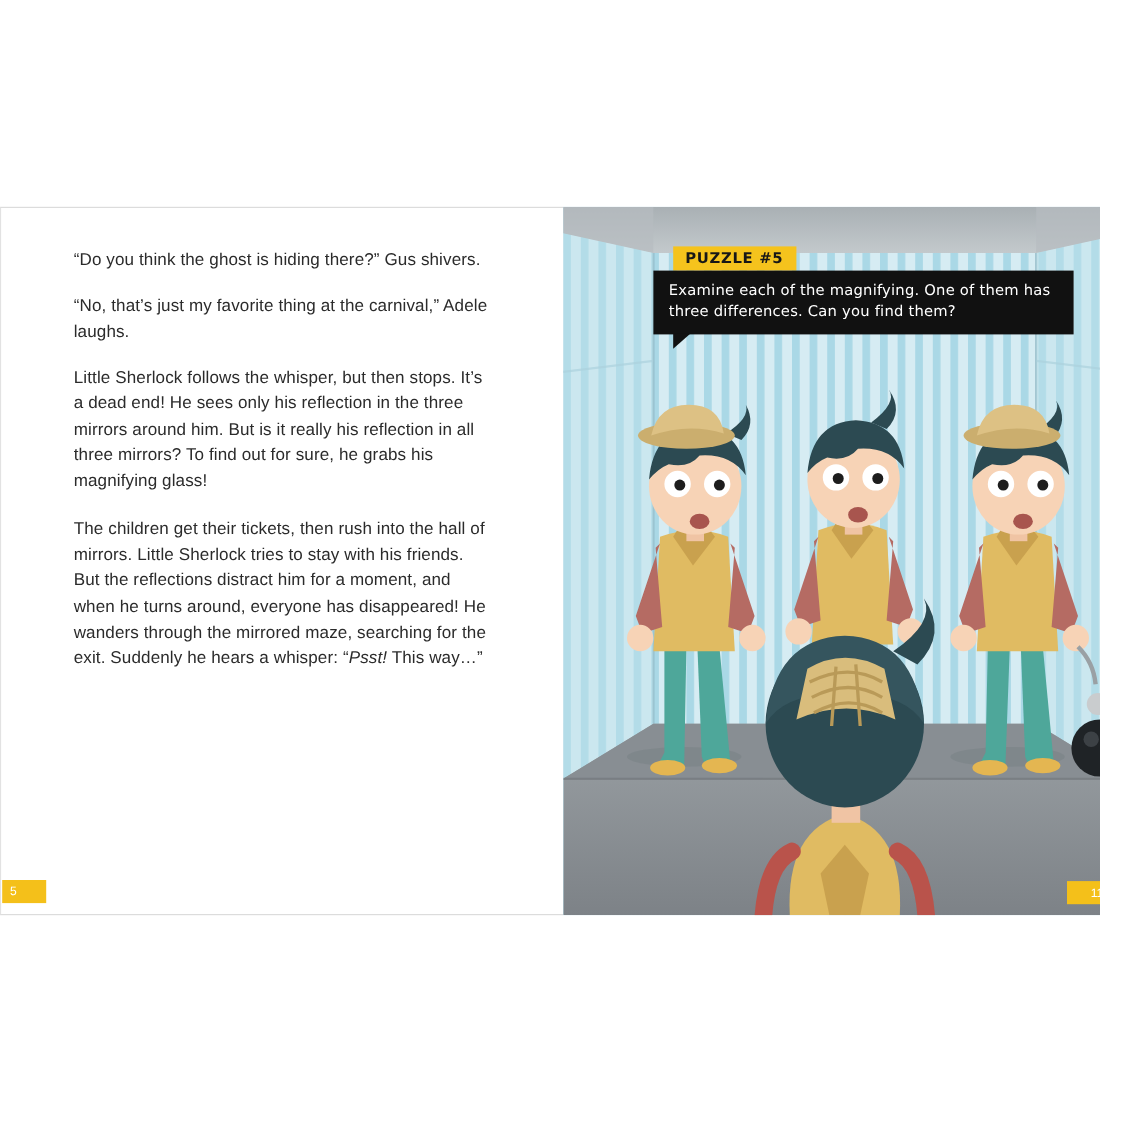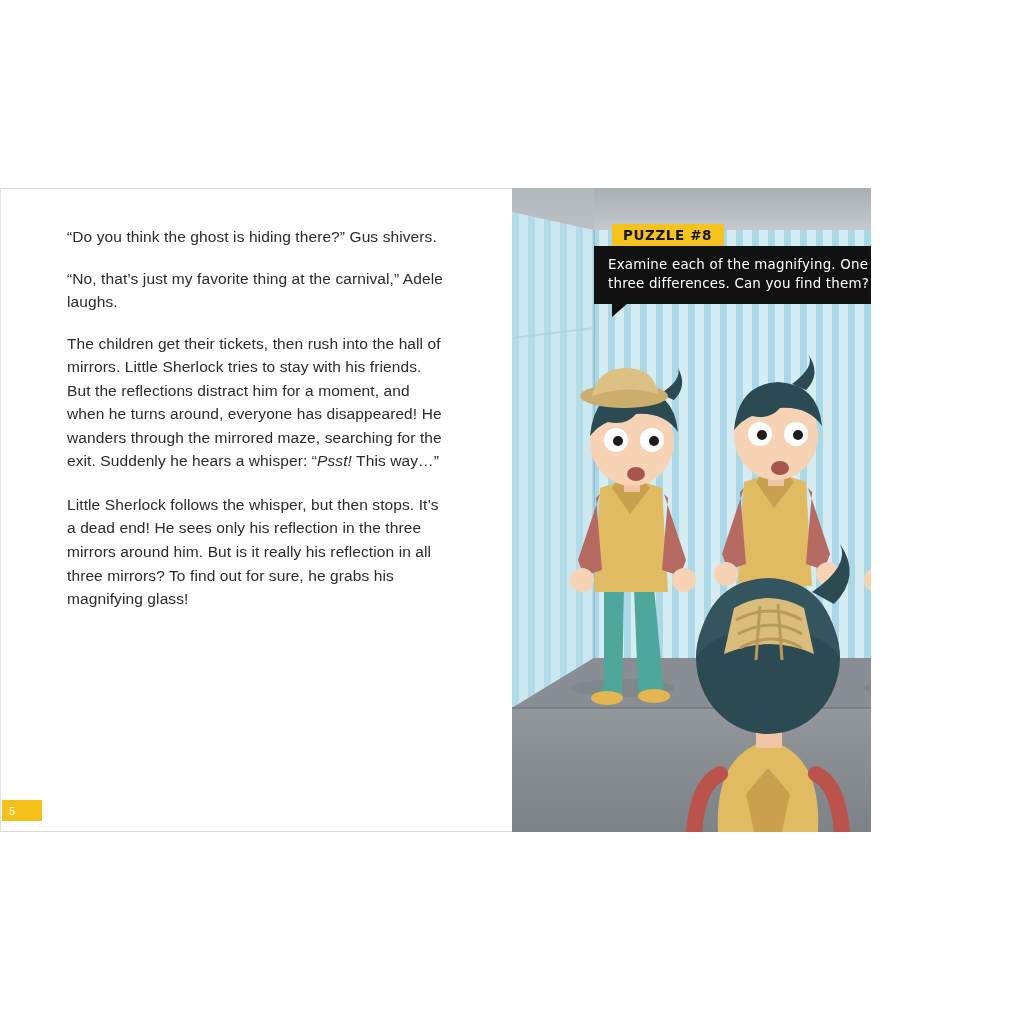--- a/index.html
+++ b/index.html
@@ -4,21 +4,21 @@
 <style>
   * { box-sizing: border-box; }
   html, body {
     margin: 0; padding: 0;
     width: 1024px; height: 1024px;
     background: #ffffff;
     font-family: "Liberation Sans", sans-serif;
   }
   #stage {
     position: relative;
-    width: 871px; height: 1024px;
+    width: 1000px; height: 1024px;
     background: #ffffff;
     overflow: hidden;
     text-decoration: underline;
   }
   
   #spread {
     position: absolute;
     left: 0; top: 188px;
     width: 1024px; height: 644px;
     display: flex;
@@ -108,22 +108,22 @@
 
 <div id="stage">
 
   <div id="spread">
 
     <div class="page" id="page-left">
 
       <div id="text-column">
         <p class="tight">“Do you think the ghost is hiding there?” Gus shivers.</p>
         <p class="tight">“No, that’s just my favorite thing at the carnival,” Adele laughs.</p>
+        <p>Little Sherlock follows the whisper, but then stops. It’s a dead end! He sees only his reflection in the three mirrors around him. But is it really his reflection in all three mirrors? To find out for sure, he grabs his magnifying glass!</p>
         <p>The children get their tickets, then rush into the hall of mirrors. Little Sherlock tries to stay with his friends. But the reflections distract him for a moment, and when he turns around, everyone has disappeared! He wanders through the mirrored maze, searching for the exit. Suddenly he hears a whisper: “<span class="ital">Psst!</span> This way…”</p>
-        <p>Little Sherlock follows the whisper, but then stops. It’s a dead end! He sees only his reflection in the three mirrors around him. But is it really his reflection in all three mirrors? To find out for sure, he grabs his magnifying glass!</p>
       </div>
 
       <div class="folio" id="folio-left">5</div>
     </div>
 
     <div class="page" id="page-right">
 
       <div id="illo">
         <svg viewBox="0 0 512 644" preserveAspectRatio="none" aria-hidden="true">
           <defs>
@@ -266,21 +266,21 @@
             <path d="M300 404 q38 -26 28 -48 q22 32 -6 60z" fill="#2c4a52"></path>
 
             <path d="M222 420 q34 -20 70 0 l10 46 q-44 -20 -90 0z" fill="#d9bd7c"></path>
             <path d="M224 432 q36 -18 66 0 M226 446 q34 -18 64 0 M228 460 q32 -18 62 0" stroke="#b99a58" stroke-width="3" fill="none"></path>
             <path d="M248 418 l-4 54 M266 416 l4 56" stroke="#b99a58" stroke-width="3" fill="none"></path>
           </g>
         </svg>
       </div>
 
       <div id="puzzle-callout">
-        <div id="puzzle-tab">PUZZLE #8</div>
+        <div id="puzzle-tab">PUZZLE #5</div>
         <div id="puzzle-body">
           <span>Examine each of the magnifying. One of them has three differences. Can you find them?</span>
           <div id="puzzle-tail"></div>
         </div>
       </div>
 
       <div class="folio" id="folio-right">11</div>
     </div>
 
   </div>

